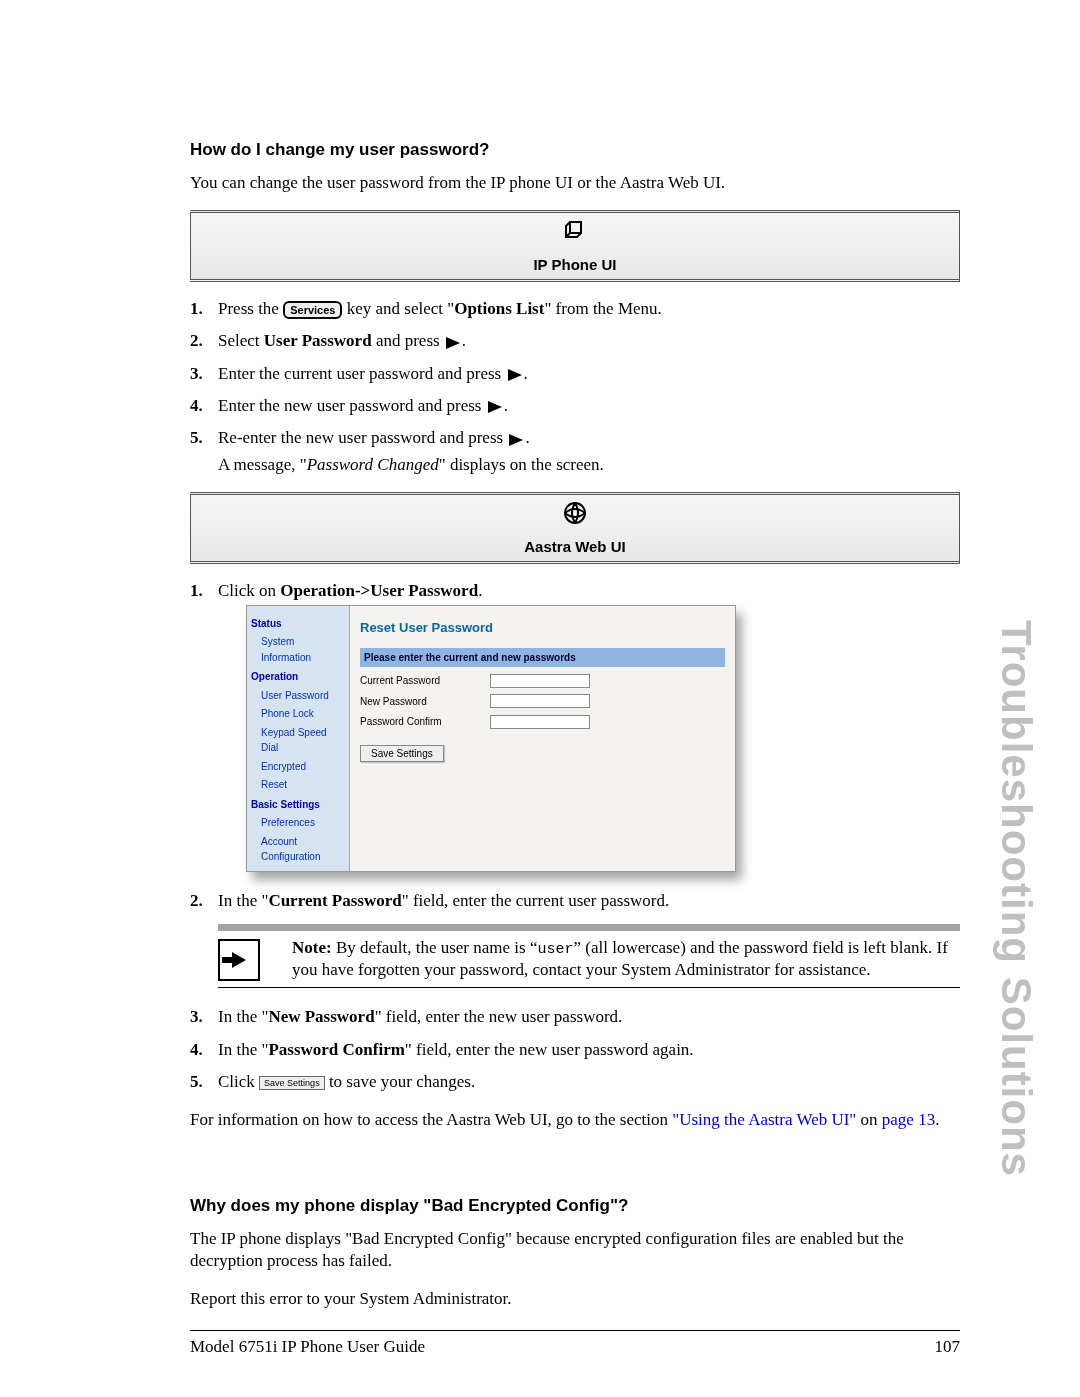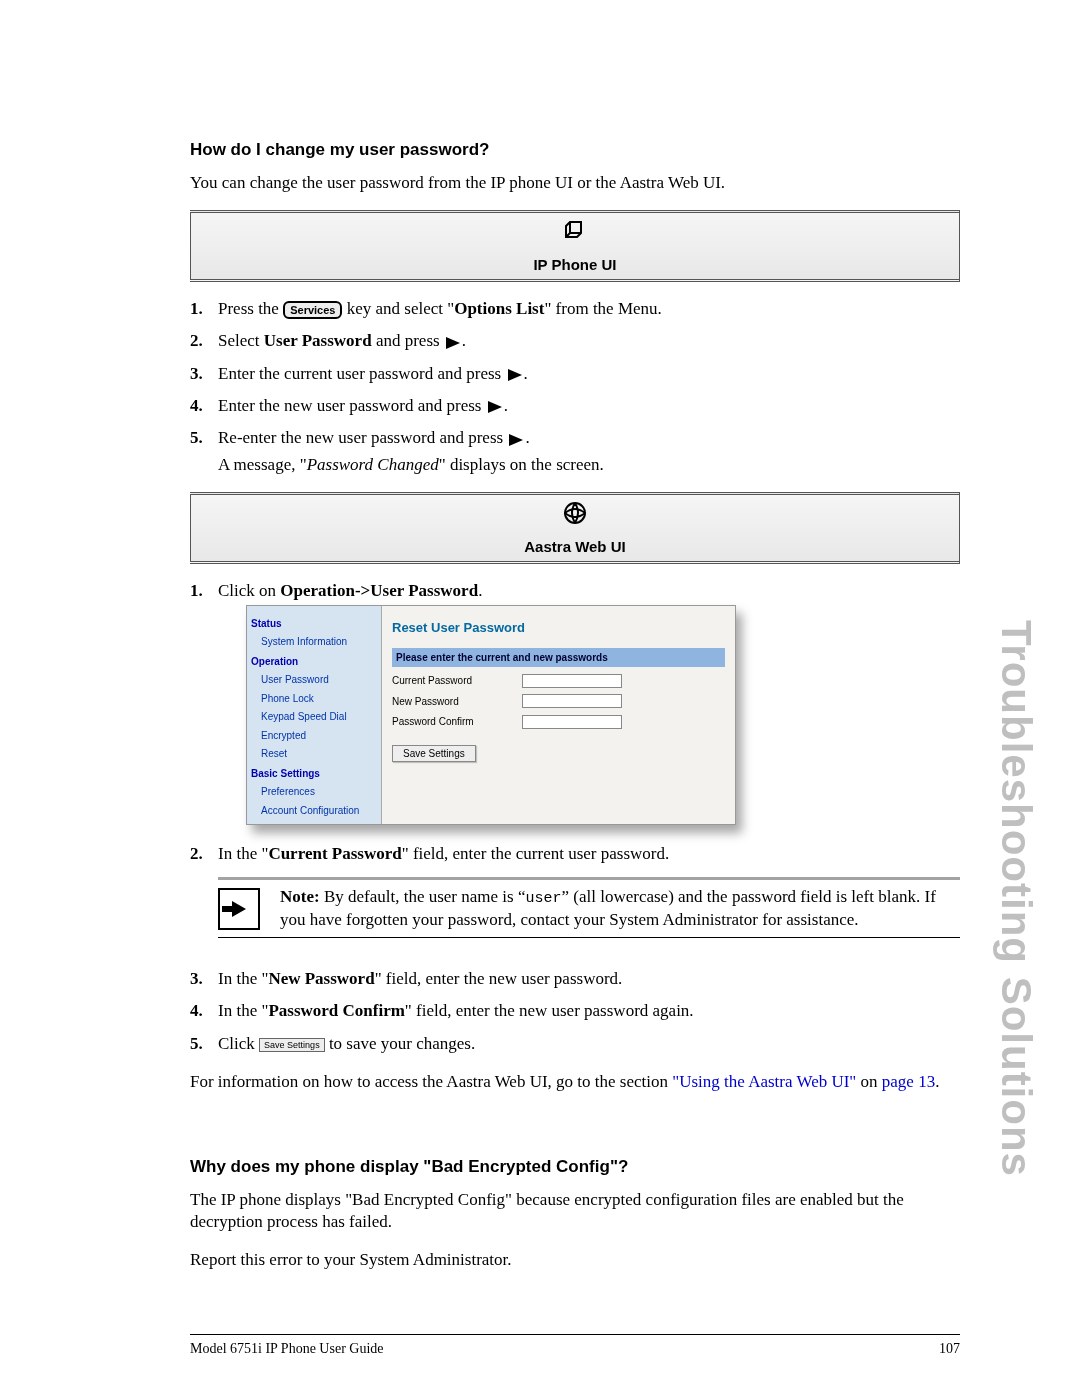--- a/index.html
+++ b/index.html
@@ -89,21 +89,21 @@
   }
   .webui-shot {
     width: 490px;
     display: flex;
     border: 1px solid #999;
     box-shadow: 6px 8px 10px rgba(0,0,0,0.35);
     font-family: Arial, Helvetica, sans-serif;
     font-size: 10px;
   }
   .webui-sidebar {
-    width: 135px;
+    width: 103px;
     background: #d6e4f2;
     border-right: 1px solid #aaa;
     padding: 6px 4px;
   }
   .webui-sidebar .grp {
     color: #0000aa;
     font-weight: bold;
     font-size: 10px;
     margin-top: 4px;
   }
@@ -148,25 +148,25 @@
   .webui-save {
     margin-top: 10px;
     font-size: 10px;
     padding: 2px 10px;
     border: 1px solid #888;
     background: #eee;
     box-shadow: 1px 1px 1px rgba(0,0,0,0.2);
   }
   .note-block {
     display: flex;
-    gap: 20px;
-    border-top: 3px solid #a3a3a3;
+    gap: 32px;
+    border-top: 7px solid #a3a3a3;
     border-bottom: 1px solid #000;
     padding: 6px 0;
-    margin: 10px 0 28px 0;
+    margin: 10px 0 16px 0;
   }
   .note-icon {
     width: 42px; height: 42px;
     border: 2px solid #000;
     display: flex; align-items: center; justify-content: center;
     flex: none;
     margin-top: 2px;
   }
   .note-icon .arrow {
     width: 0; height: 0;
@@ -208,21 +208,21 @@
   }
   .footer {
     position: absolute;
     bottom: 40px;
     left: 190px;
     right: 120px;
     border-top: 1px solid #000;
     padding-top: 6px;
     display: flex;
     justify-content: space-between;
-    font-size: 14px;
+    font-size: 17px;
   }
 </style>
 </head>
 <body>
 
 
 
 
 <div class="heading">How do I change my user password?</div>
 <p class="para">You can change the user password from the IP phone UI or the Aastra Web UI.</p>

